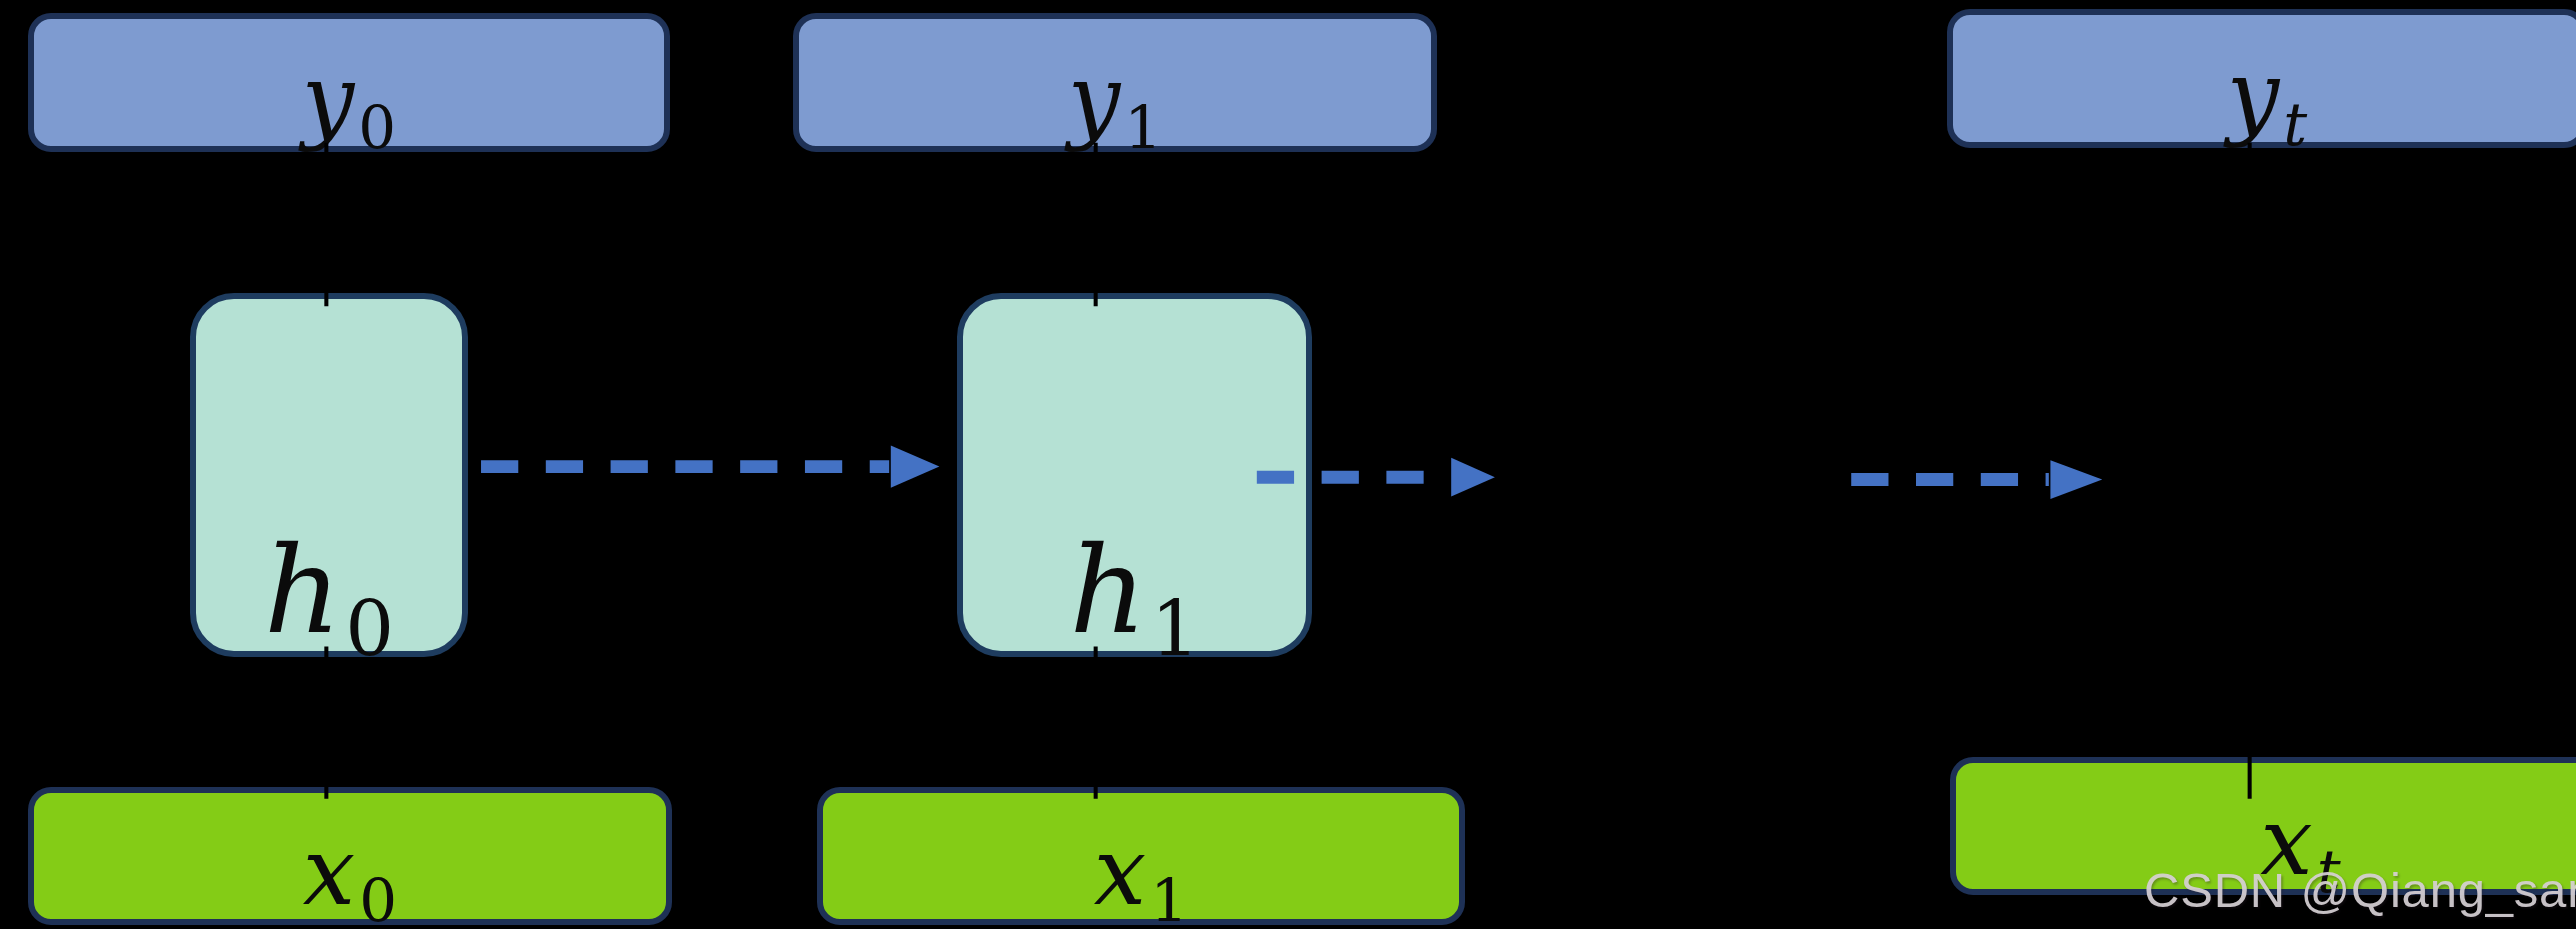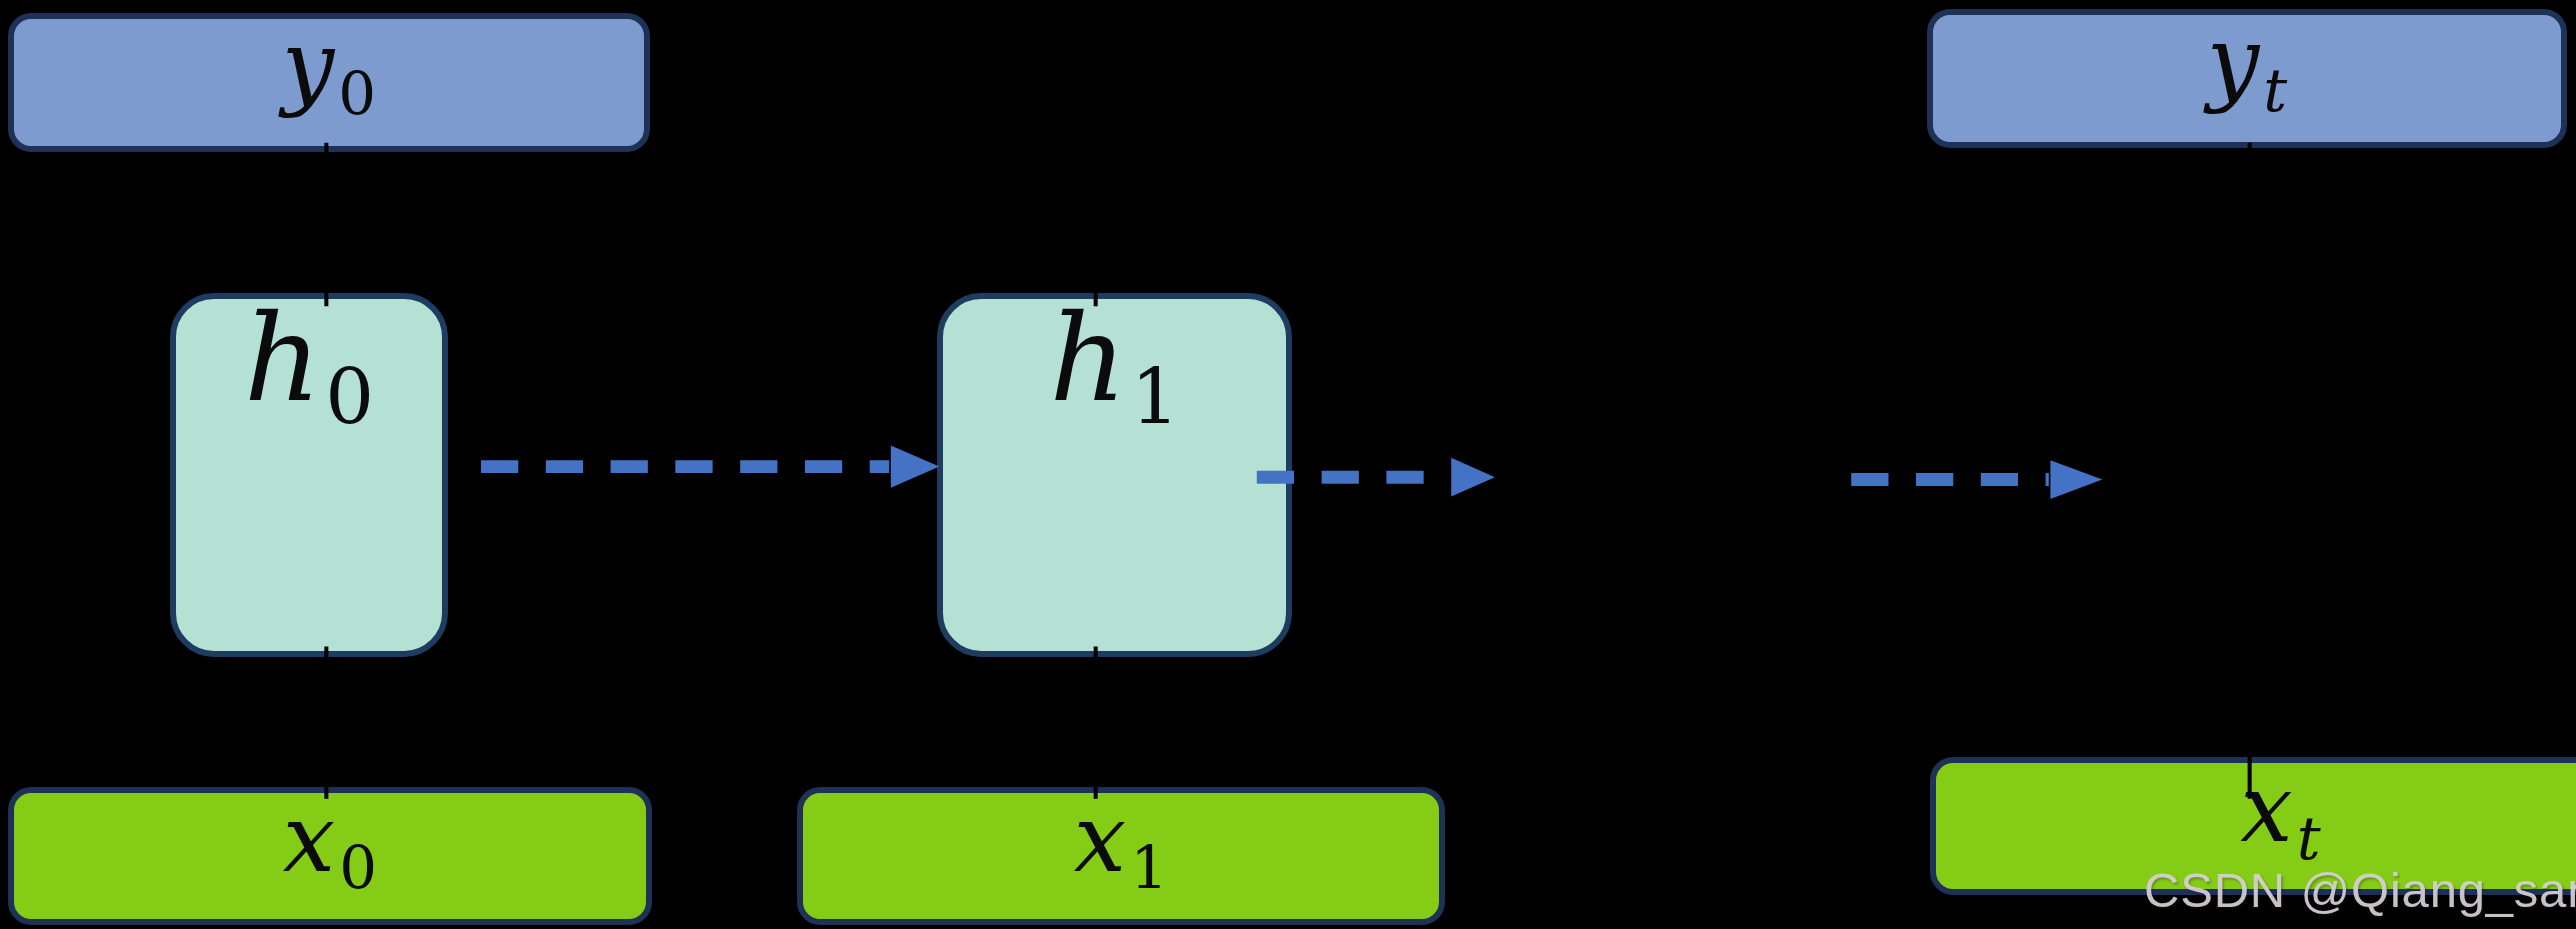--- a/index.html
+++ b/index.html
@@ -12,22 +12,23 @@
     width: 2576px;
     height: 930px;
     background: #000000;
     overflow: hidden;
     font-family: "Liberation Sans", sans-serif;
   }
   .box {
     position: absolute;
     box-sizing: border-box;
     display: flex;
-    align-items: flex-start;
+    align-items: flex-end;
     justify-content: center;
+    margin-left: 20px;
   }
   .lbl {
     font-family: "DejaVu Serif", "Liberation Serif", serif;
     color: #0b0b0b;
     line-height: 1;
     white-space: nowrap;
   }
   .main { font-style: italic; }
   .sub {
     display: inline-block;
@@ -83,20 +84,23 @@
 </style>
 </head>
 <body>
 
 <div id="canvas">
 
   <div class="box out row-io" style="left:8px; top:13px; width:642px; height:139px;">
     <span class="lbl"><span class="main">y</span><span class="sub sub-upright">0</span></span>
   </div>
 
+  <div class="box out row-io" style="left:773px; top:13px; width:644px; height:139px;">
+    <span class="lbl"><span class="main">y</span><span class="sub sub-upright">1</span></span>
+  </div>
 
   <div class="box out row-io" style="left:1927px; top:9px; width:640px; height:139px;">
     <span class="lbl"><span class="main">y</span><span class="sub sub-italic">t</span></span>
   </div>
 
   <div class="box hid row-h" style="left:170px; top:293px; width:278px; height:364px;">
     <span class="lbl"><span class="main">h</span><span class="sub sub-upright">0</span></span>
   </div>
 
   <div class="box hid row-h" style="left:937px; top:293px; width:355px; height:364px;">

